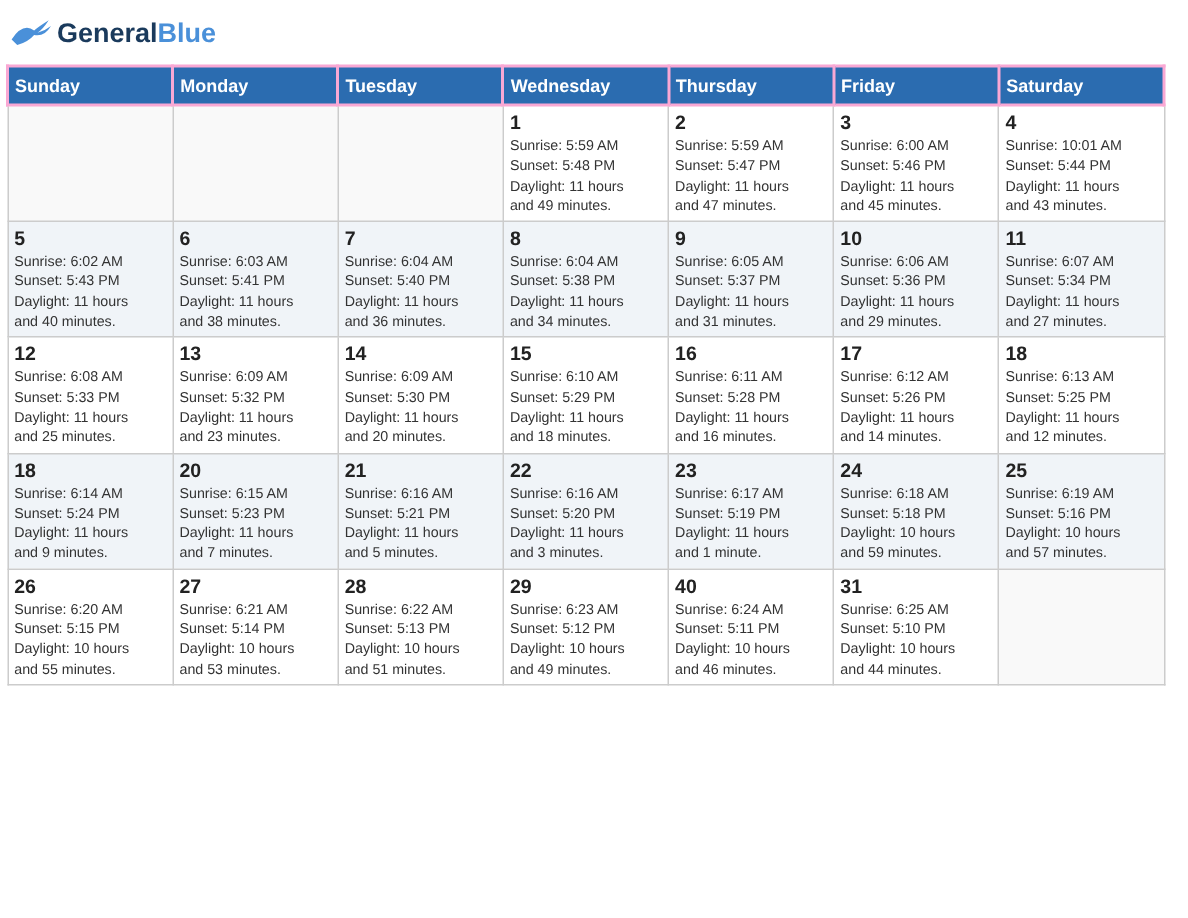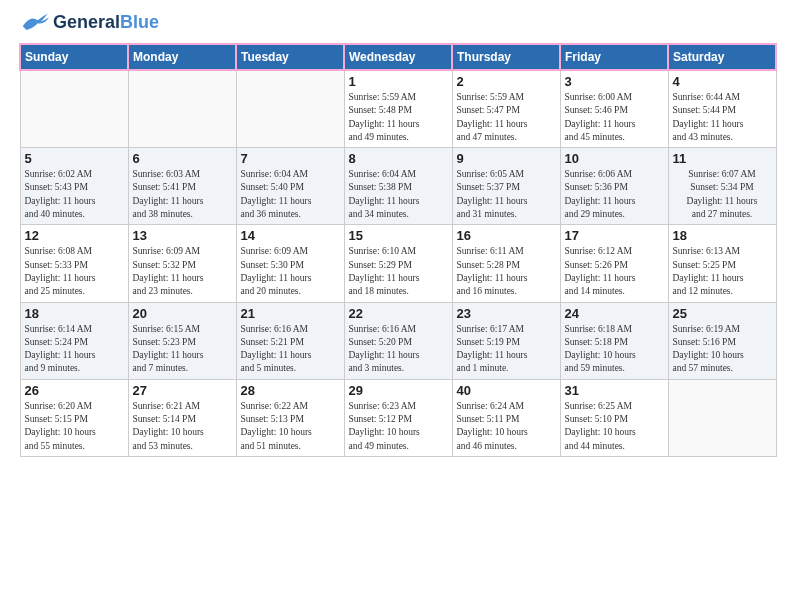--- a/index.html
+++ b/index.html
@@ -5,21 +5,21 @@
     * { box-sizing: border-box; margin: 0; padding: 0; }
     body {
       font-family: Arial, sans-serif;
       background: #fff;
       width: 792px;
       height: 612px;
       overflow: hidden;
     }
     .container {
       width: 792px;
-      padding: 10px 15px 5px 19px;
+      padding: 10px 15px 5px 4px;
     }
     .header {
       display: flex;
       justify-content: space-between;
       align-items: flex-start;
       margin-bottom: 8px;
     }
     .logo {
       display: flex;
       flex-direction: column;
@@ -73,21 +73,20 @@
     .day-number {
       font-size: 13px;
       font-weight: bold;
       color: #222;
       margin-bottom: 2px;
     }
     .day-info {
       font-size: 9.5px;
       color: #333;
       line-height: 1.4;
-      font-family: Liberation Serif, serif;
     }
     .row-shaded td {
       background: #f0f4f8;
     }
   </style>
 </head>
 <body>
 
 <div class="container">
   <div class="header">
@@ -142,21 +141,21 @@
           </td>
           <td>
             <div class="day-number">3</div>
             <div class="day-info" style="white-space: pre-line;">Sunrise: 6:00 AM
 Sunset: 5:46 PM
 Daylight: 11 hours
 and 45 minutes.</div>
           </td>
           <td>
             <div class="day-number">4</div>
-            <div class="day-info" style="white-space: pre-line;">Sunrise: 6:44 AM
+            <div class="day-info" style="white-space: pre-line;">Sunrise: 10:01 AM
 Sunset: 5:44 PM
 Daylight: 11 hours
 and 43 minutes.</div>
           </td>
         </tr>
         <tr class="row-shaded">
           <td>
             <div class="day-number">5</div>
             <div class="day-info" style="white-space: pre-line;">Sunrise: 6:02 AM
 Sunset: 5:43 PM
@@ -193,21 +192,21 @@
           </td>
           <td>
             <div class="day-number">10</div>
             <div class="day-info" style="white-space: pre-line;">Sunrise: 6:06 AM
 Sunset: 5:36 PM
 Daylight: 11 hours
 and 29 minutes.</div>
           </td>
           <td>
             <div class="day-number">11</div>
-            <div class="day-info" style="white-space: pre-line; text-align: center;">Sunrise: 6:07 AM
+            <div class="day-info" style="white-space: pre-line;">Sunrise: 6:07 AM
 Sunset: 5:34 PM
 Daylight: 11 hours
 and 27 minutes.</div>
           </td>
         </tr>
         <tr>
           <td>
             <div class="day-number">12</div>
             <div class="day-info" style="white-space: pre-line;">Sunrise: 6:08 AM
 Sunset: 5:33 PM

